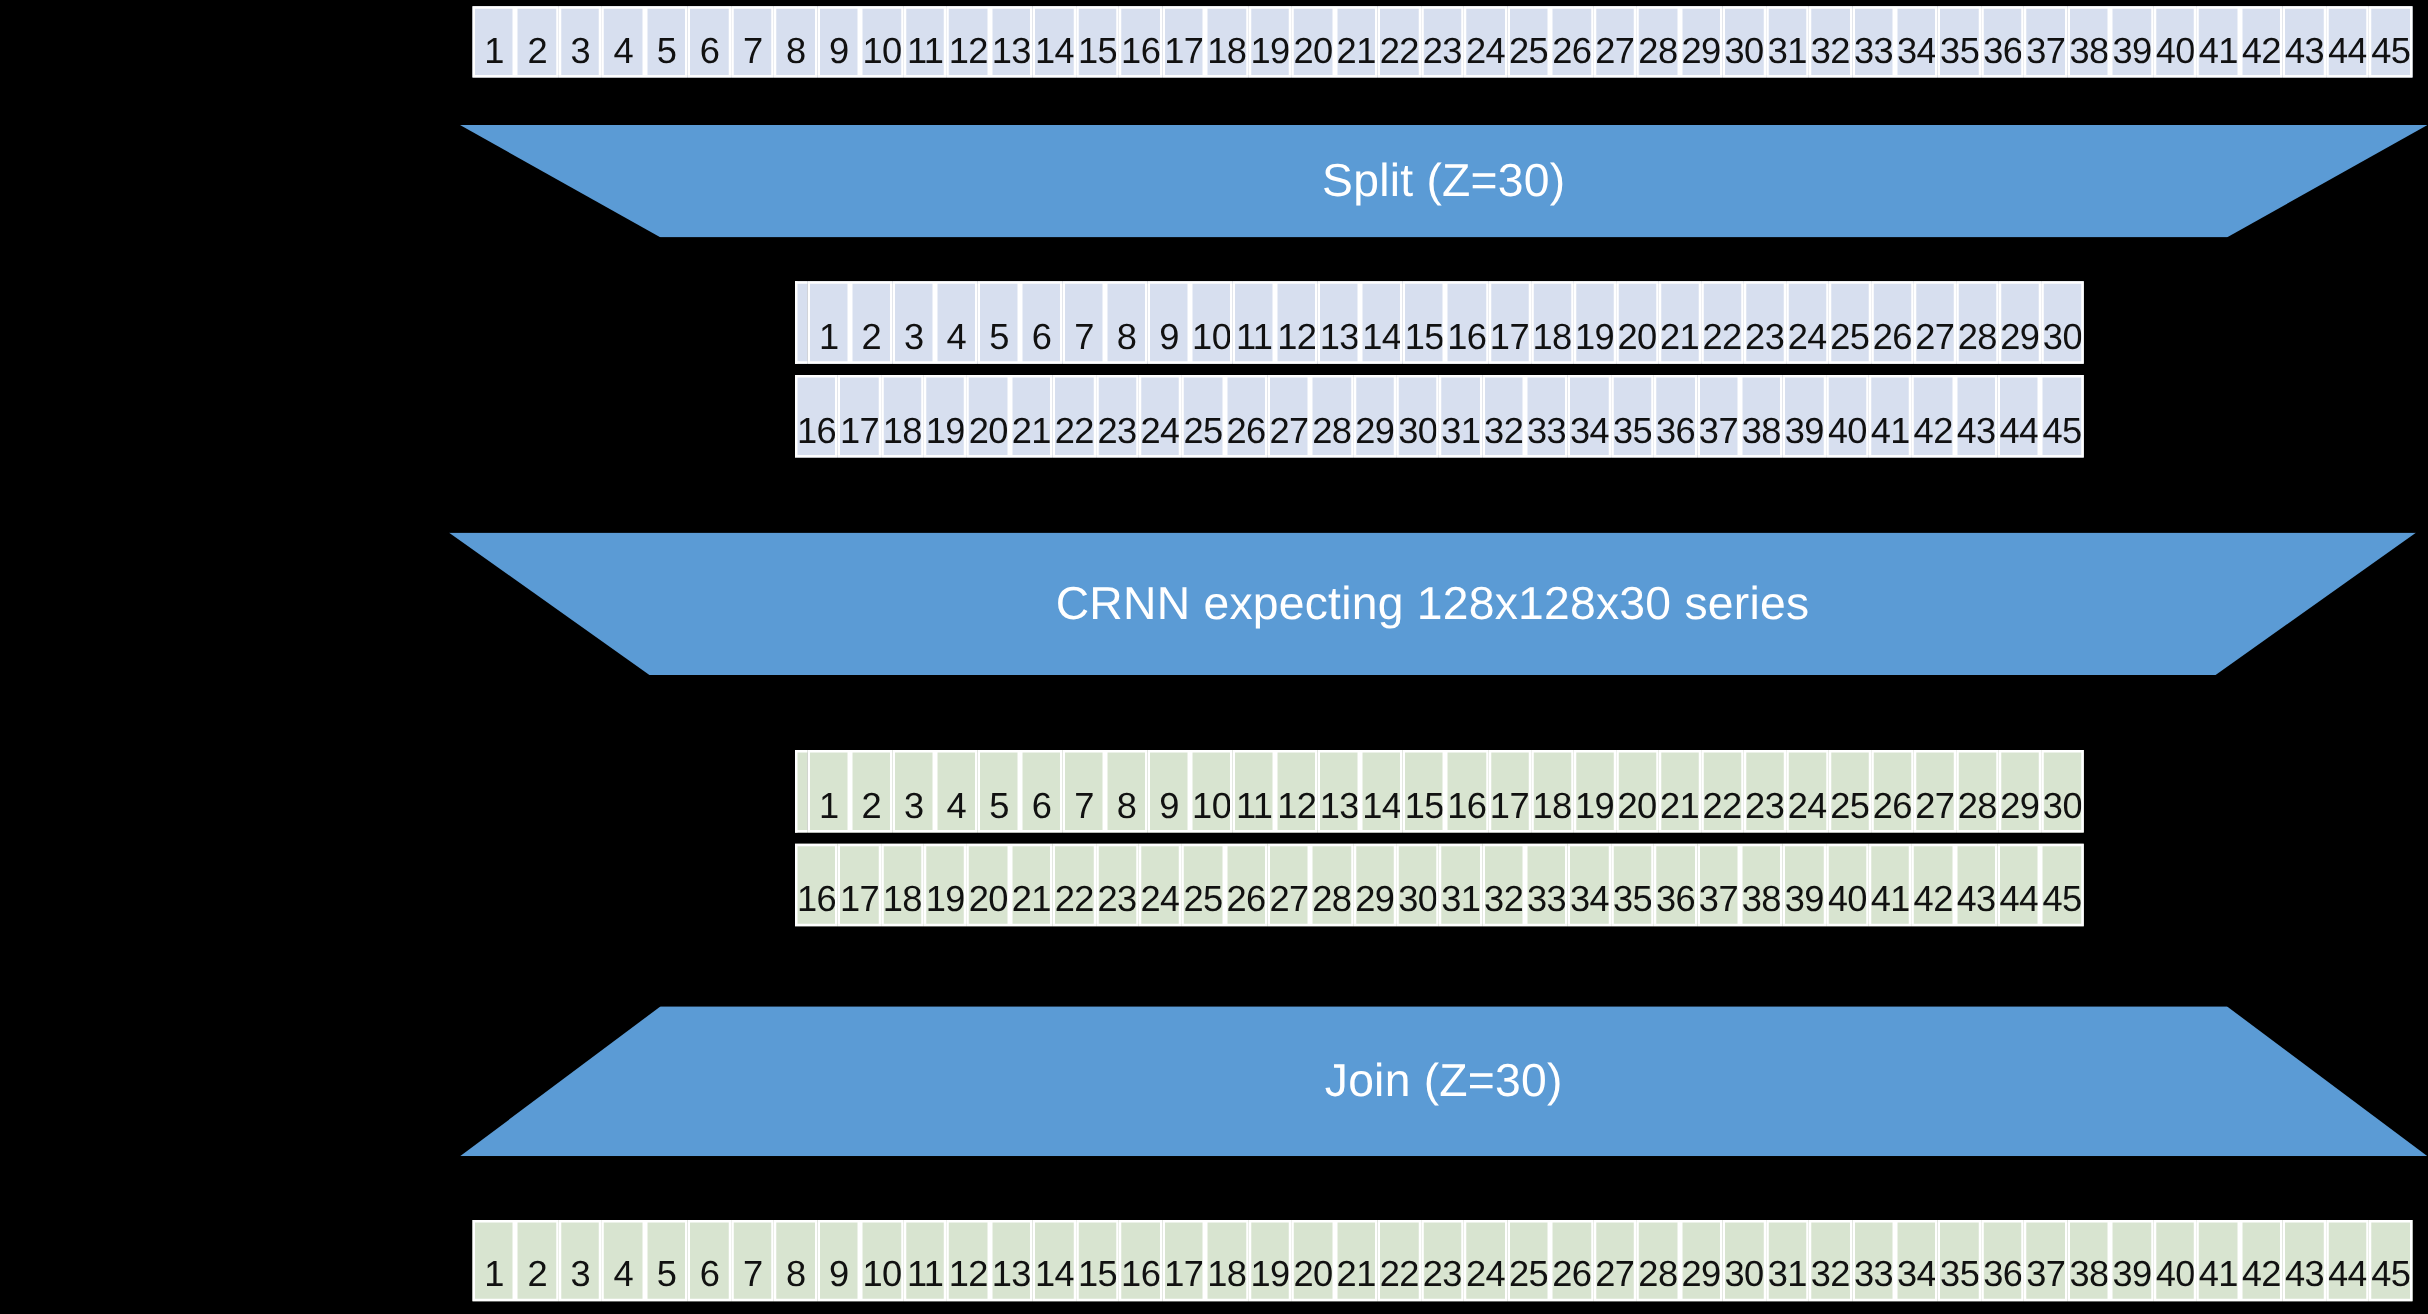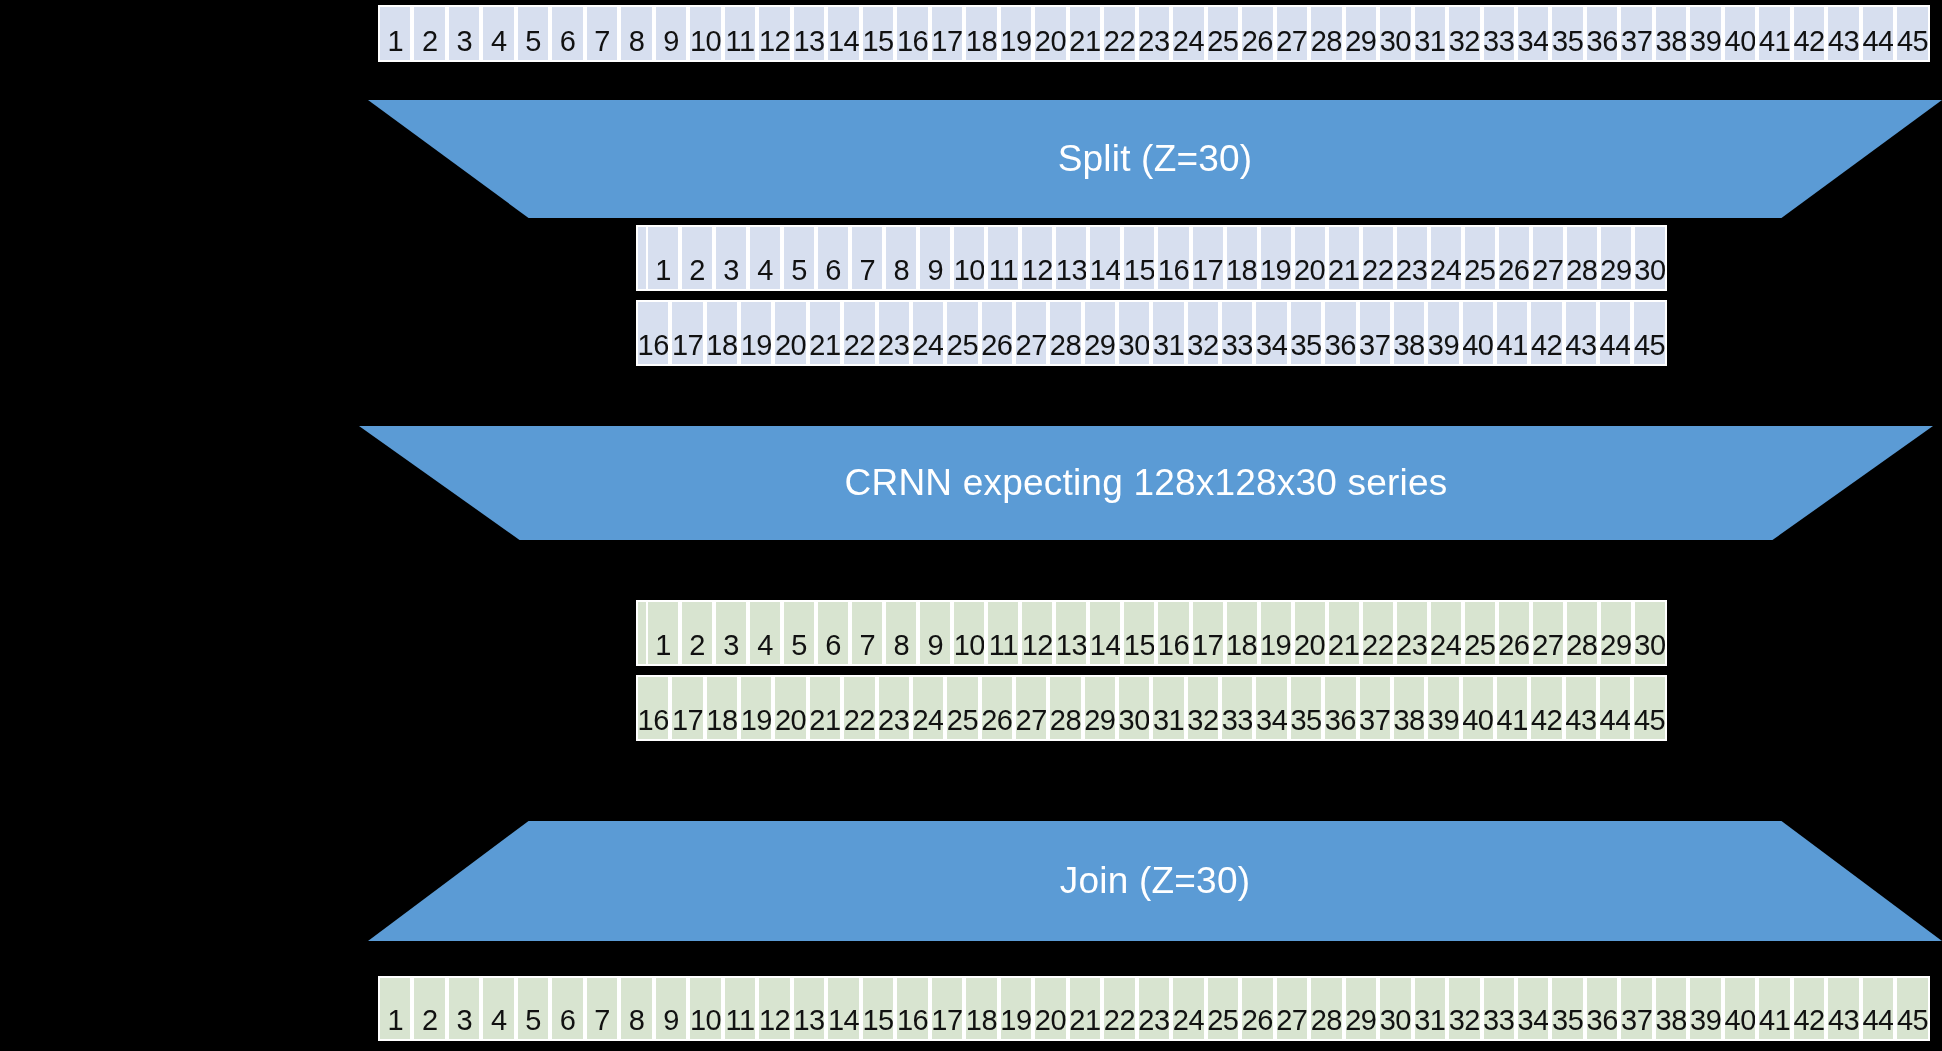--- a/index.html
+++ b/index.html
@@ -70,21 +70,20 @@
     background: #5B9BD5;
     box-sizing: border-box;
   }
   .trap.down {
     
     clip-path: polygon(0% 0%, 100% 0%, 89.8% 100%, 10.2% 100%);
   }
   .trap.up {
     
     clip-path: polygon(10.2% 0%, 89.8% 0%, 100% 100%, 0% 100%);
-    margin-top: 16px;
   }
 
   .trap-label {
     pointer-events: none;
   }
 </style>
 </head>
 <body>
 
 <div class="stage">
@@ -130,21 +129,21 @@
       <div class="cell">38</div>
       <div class="cell">39</div>
       <div class="cell">40</div>
       <div class="cell">41</div>
       <div class="cell">42</div>
       <div class="cell">43</div>
       <div class="cell">44</div>
       <div class="cell">45</div>
     </div>
 
-  <div class="trap down" style="left:368px; top:100px; width:1574px; height:118px;">
+  <div class="trap down" style="left:368px; top:100px; width:1574px; height:90px;">
     <span class="trap-label">Split (Z=30)</span>
   </div>
 
   <div class="strip blue" id="strip-split-window-1" style="left:636px; top:225px; width:1031px; height:66px;">
       <div class="cell stub"></div>
       <div class="cell">1</div>
       <div class="cell">2</div>
       <div class="cell">3</div>
       <div class="cell">4</div>
       <div class="cell">5</div>

